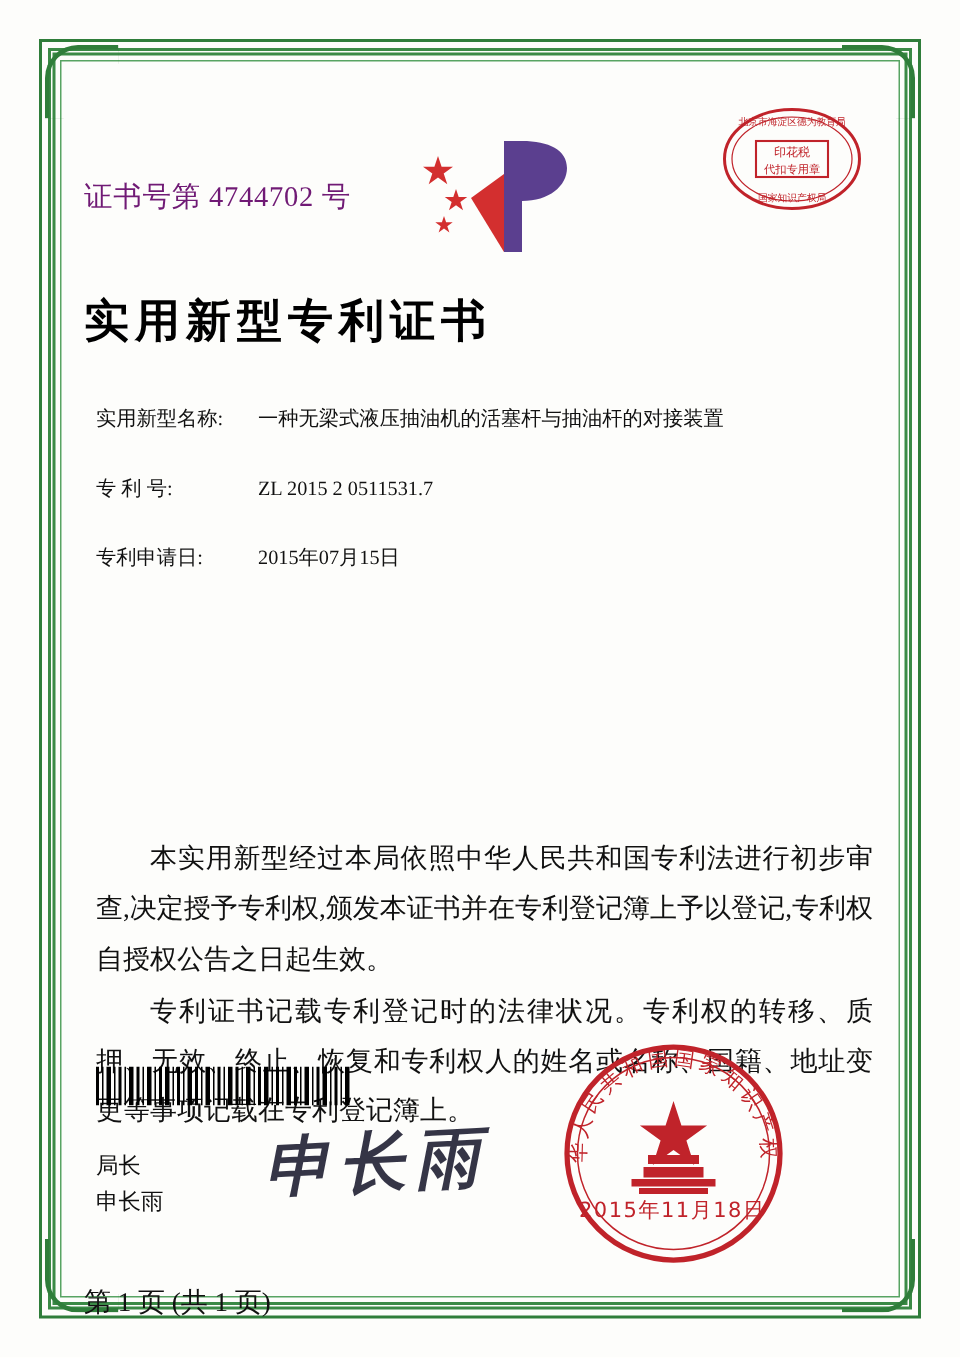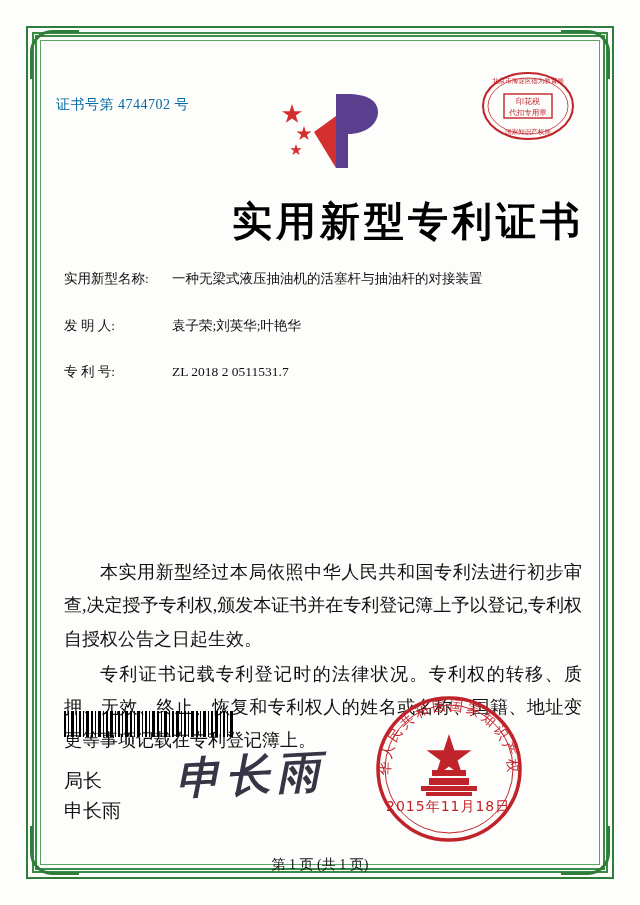--- a/index.html
+++ b/index.html
@@ -64,24 +64,24 @@
     left: 56px;
     top: 56px;
     right: 56px;
     bottom: 56px;
   }
 
   
   .cert-no {
     position: absolute;
     left: 0px;
-    top: 40px;
-    font-size: 14px;
+    top: 62px;
+    font-size: 19px;
     letter-spacing: 0.5px;
-    color: #0369a1;
+    color: #701a75;
   }
 
   
   .logo {
     position: absolute;
     left: 218px;
     top: 30px;
     width: 120px;
     height: 90px;
   }
@@ -94,22 +94,22 @@
     width: 96px;
     height: 72px;
   }
 
   
   .title {
     position: absolute;
     left: 0;
     right: 0;
     top: 138px;
-    text-align: right;
-    font-size: 40px;
+    text-align: left;
+    font-size: 30px;
     font-weight: bold;
     letter-spacing: 4px;
     font-family: "DejaVu Serif", "Liberation Serif", serif;
     color: #000;
   }
 
   
   .fields {
     position: absolute;
     left: 8px;
@@ -155,21 +155,21 @@
     top: 655px;
     width: 170px;
     height: 26px;
   }
 
   
   .sig-label {
     position: absolute;
     left: 8px;
     top: 710px;
-    font-size: 19px;
+    font-size: 15px;
     line-height: 1.6;
   }
   .sig-script {
     position: absolute;
     left: 120px;
     top: 690px;
     font-size: 44px;
     font-family: "DejaVu Serif", serif;
     font-style: italic;
     font-weight: bold;
@@ -198,22 +198,21 @@
     letter-spacing: 1px;
     font-family: "DejaVu Sans", sans-serif;
   }
 
   
   .footer {
     position: absolute;
     left: 0;
     right: 0;
     top: 800px;
-    text-align: center;
-    font-size: 14px;
+    font-size: 18px;
     color: #111;
   }
 
   .star { fill: #d32f2f; }
 </style>
 </head>
 <body>
 
 <div class="page">
 
@@ -251,24 +250,24 @@
       </svg>
     </div>
 
     <div class="title">实用新型专利证书</div>
 
     <div class="fields">
       <div class="field-row">
         <span class="field-label lbl-w1">实用新型名称:</span><span class="field-value">一种无梁式液压抽油机的活塞杆与抽油杆的对接装置</span>
       </div>
       <div class="field-row">
-        <span class="field-label lbl-w1">发 明 人:</span><span class="field-value">袁子荣;刘英华;叶艳华</span>
+        <span class="field-label lbl-w1">专 利 号:</span><span class="field-value">ZL 2015 2 0511531.7</span>
       </div>
       <div class="field-row">
-        <span class="field-label lbl-w1">专 利 号:</span><span class="field-value">ZL 2018 2 0511531.7</span>
+        <span class="field-label lbl-w1">专利申请日:</span><span class="field-value">2015年07月15日</span>
       </div>
     </div>
 
     <div class="paras">
       <p class="para">本实用新型经过本局依照中华人民共和国专利法进行初步审查,决定授予专利权,颁发本证书并在专利登记簿上予以登记,专利权自授权公告之日起生效。</p>
       <p class="para">专利证书记载专利登记时的法律状况。专利权的转移、质押、无效、终止、恢复和专利权人的姓名或名称、国籍、地址变更等事项记载在专利登记簿上。</p>
     </div>
 
     <div class="barcode">
       <svg width="170" height="26" viewBox="0 0 170 26">

